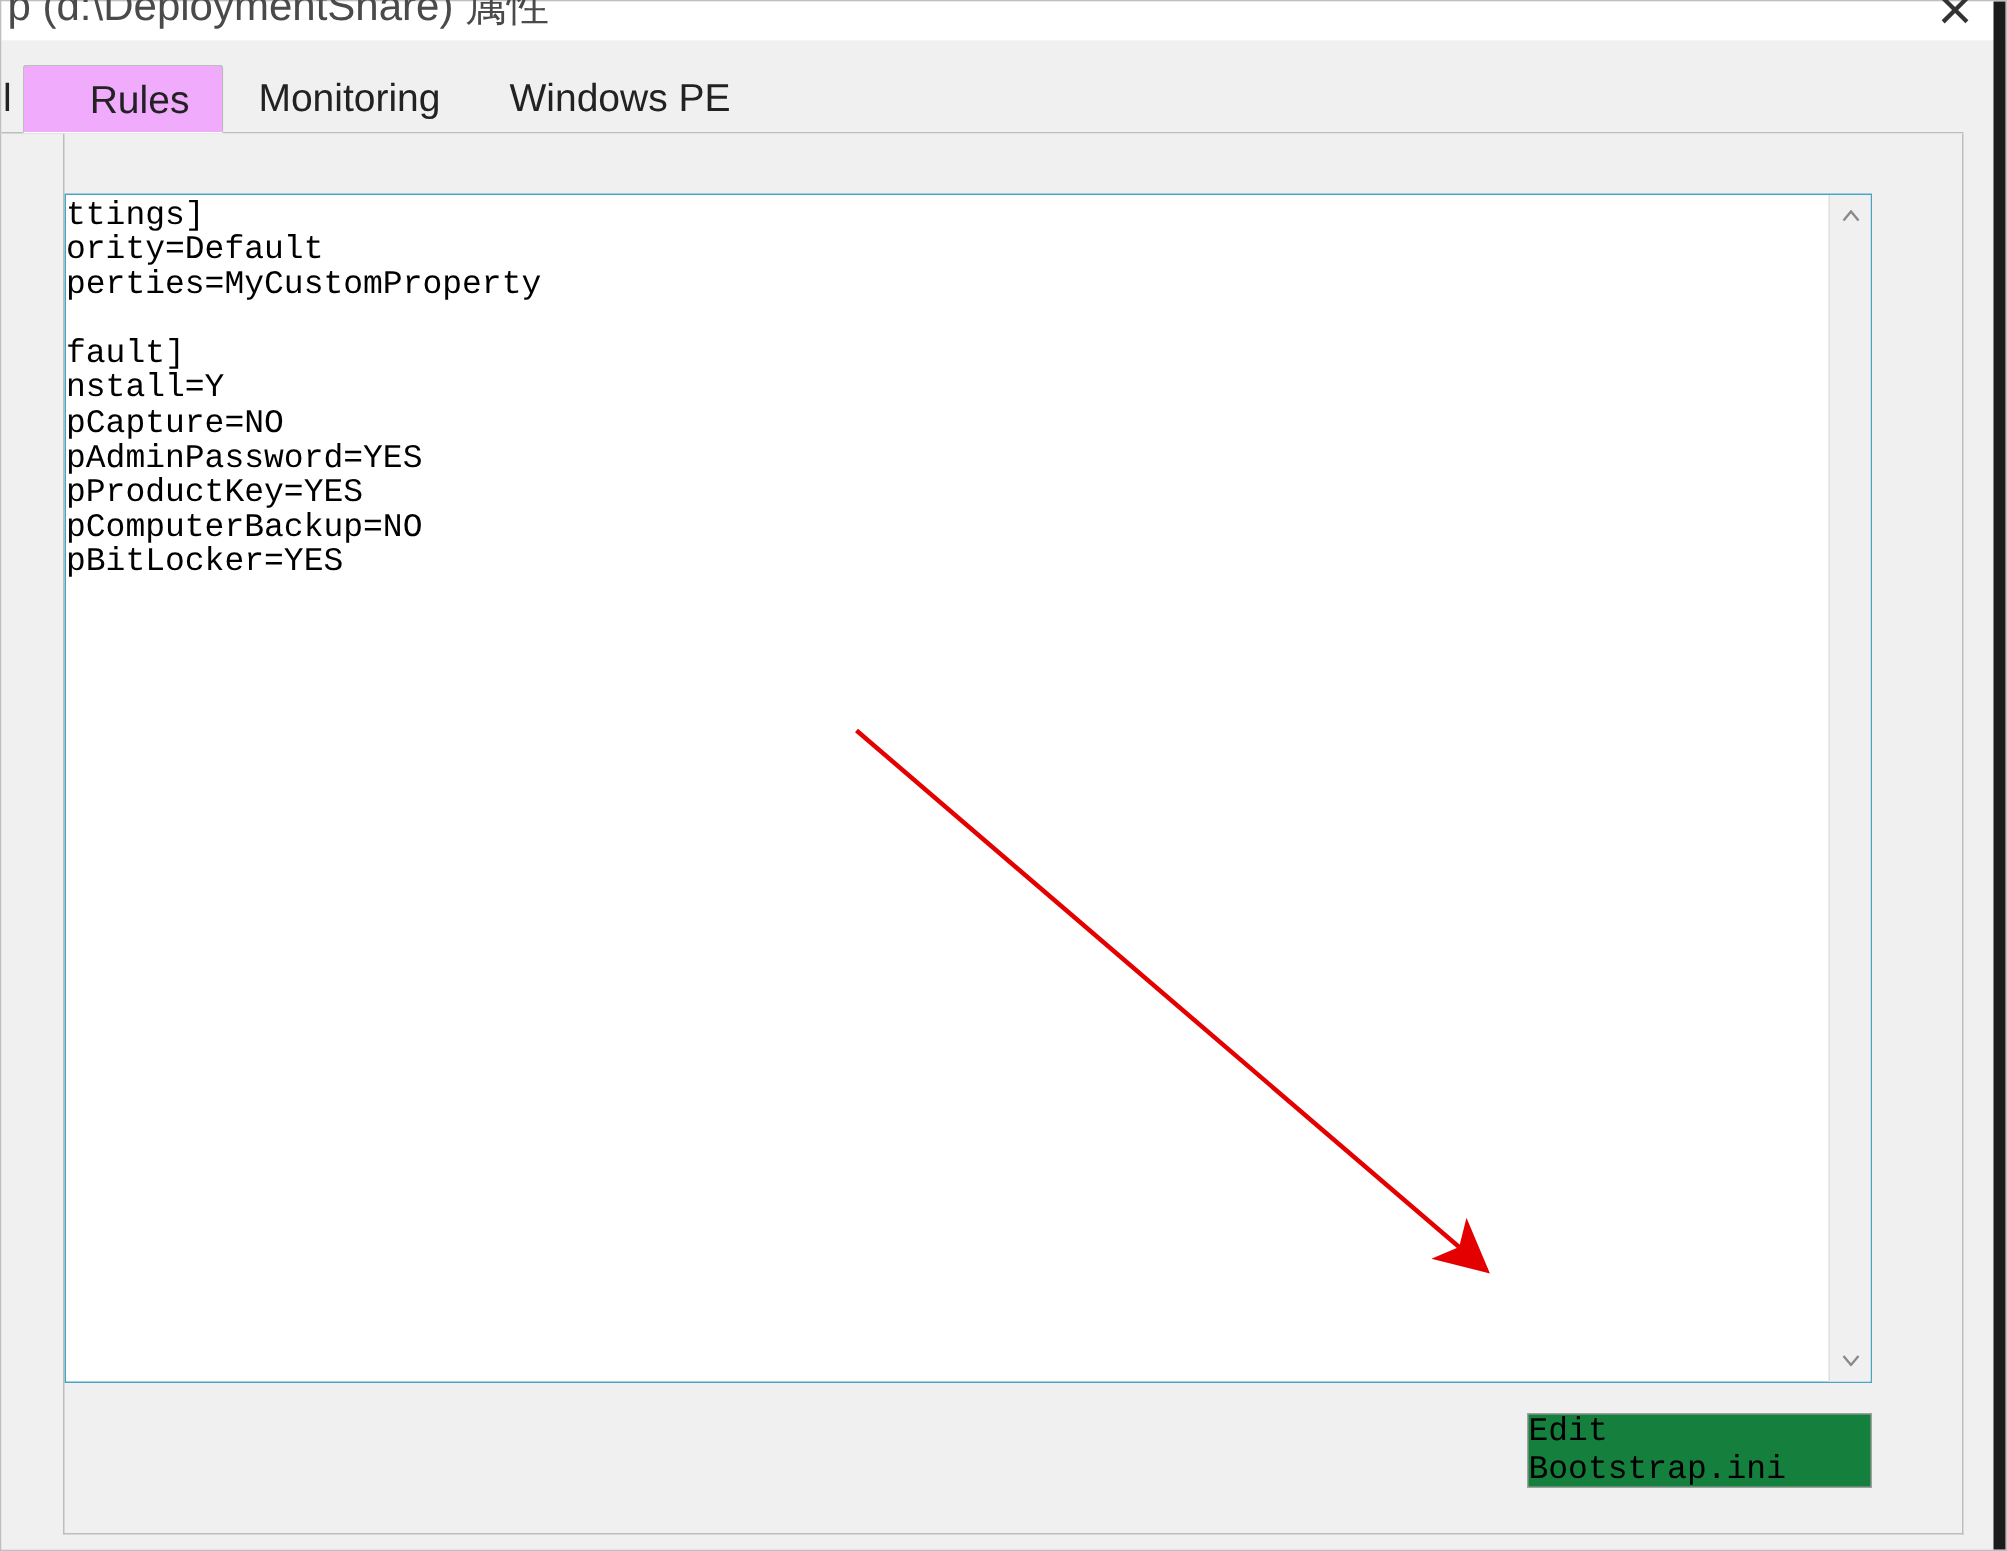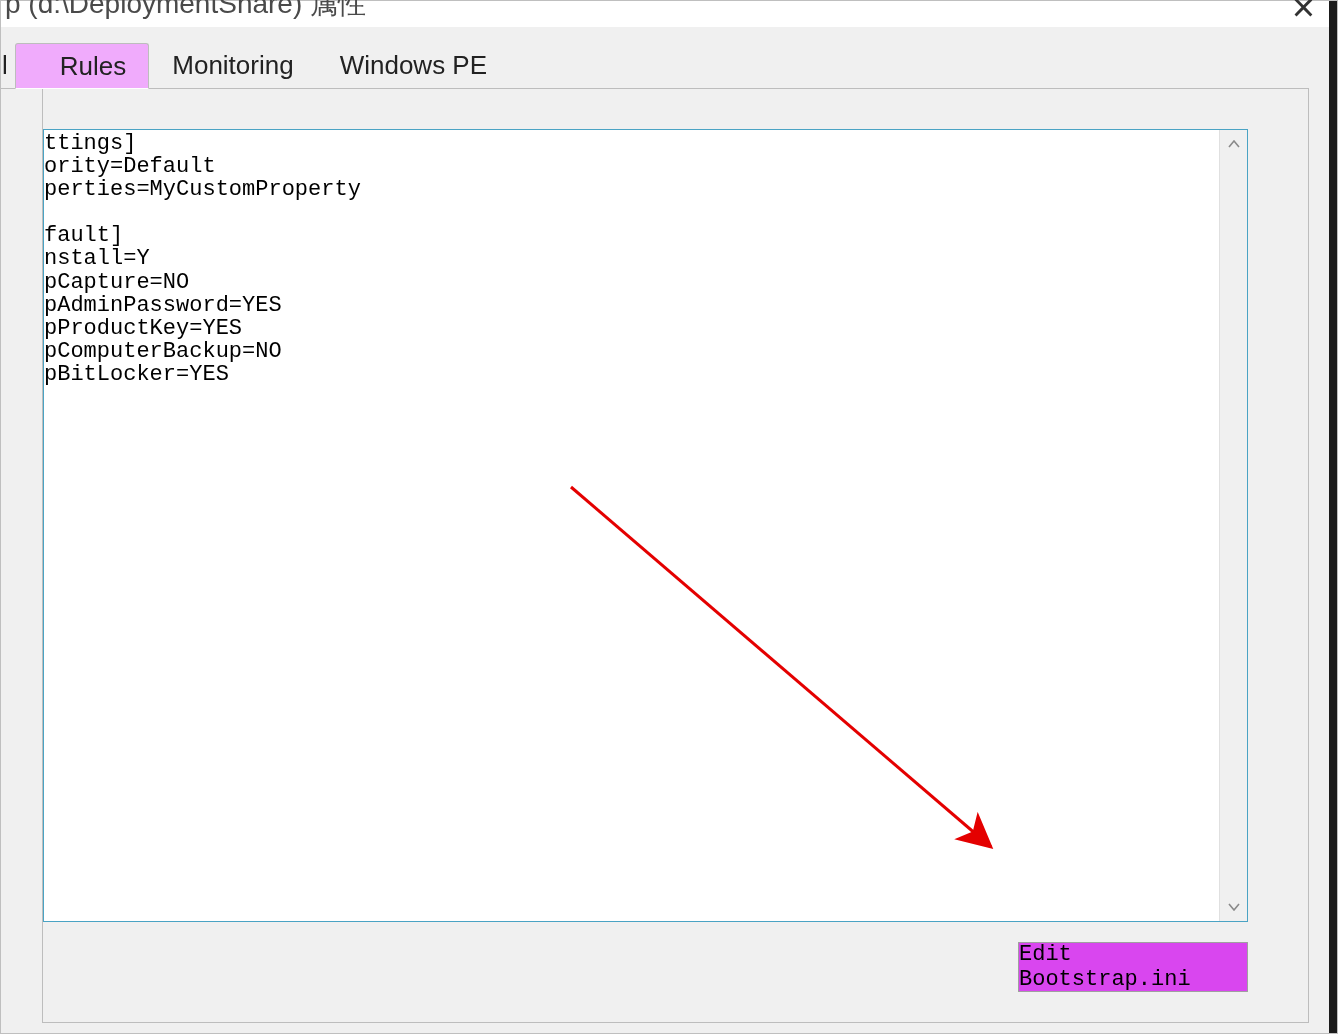--- a/index.html
+++ b/index.html
@@ -126,21 +126,21 @@
   }
   .scroll-arrow.up { top: 0; }
   .scroll-arrow.down { bottom: 0; }
   .edit-btn {
     position: absolute;
     right: 60px;
     bottom: 30px;
     width: 230px;
     height: 50px;
     border: 1px solid #a0a0a0;
-    background: #d946ef;
+    background: #15803d;
     font-family: "SimSun", "NSimSun", "Courier New", monospace;
     font-size: 22px;
     display: flex; align-items: center; justify-content: center;
     cursor: pointer;
   }
   
   .annot-arrow {
     position: absolute;
     pointer-events: none;
     z-index: 50;

